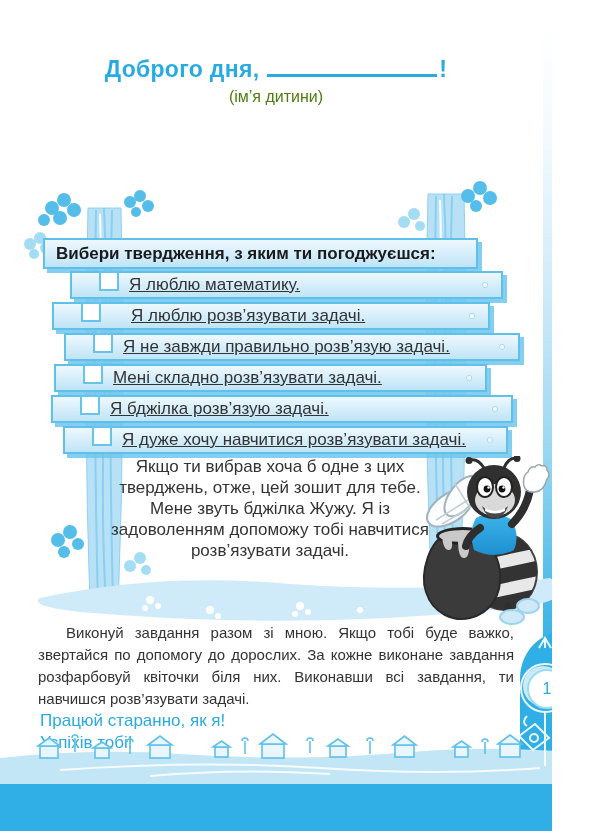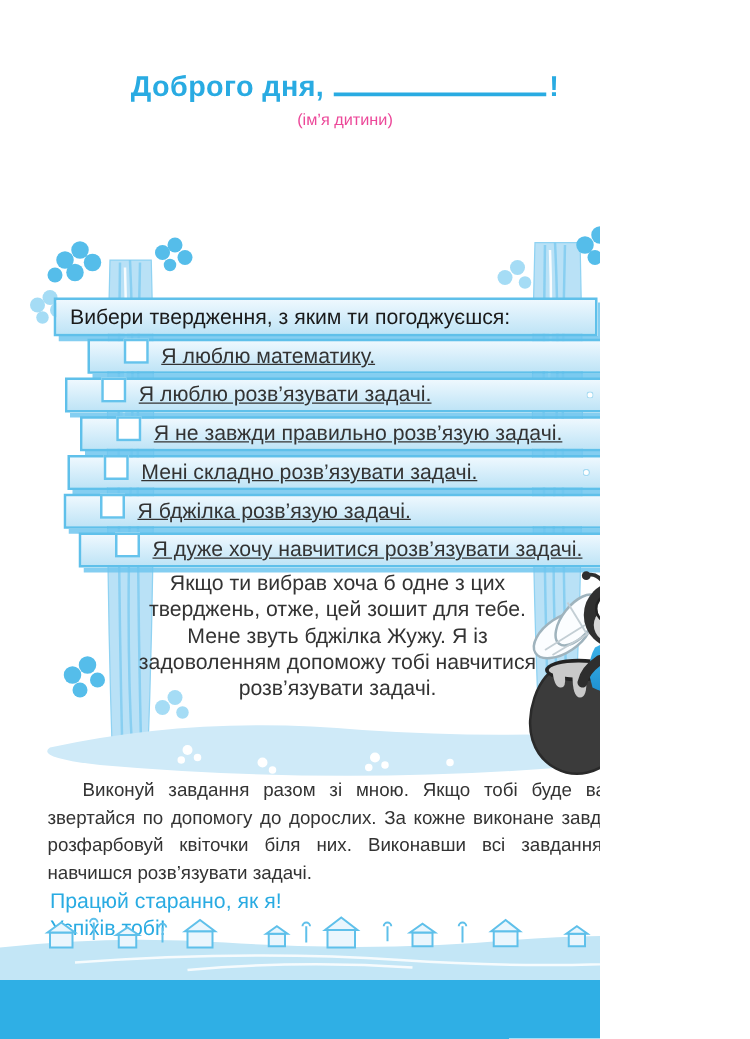--- a/index.html
+++ b/index.html
@@ -1,48 +1,48 @@
 <!DOCTYPE html>
 <html><head>
 <meta charset="utf-8">
 <style>
   html,body{margin:0;padding:0;background:#fff;}
-  .page{position:relative;width:480px;height:831px;background:#ffffff;overflow:hidden;
+  .page{position:relative;width:552px;height:831px;background:#ffffff;overflow:hidden;
         font-family:"Liberation Sans", sans-serif;color:#333;}
 
   
   .right-strip{position:absolute;left:543px;top:22px;width:54px;height:650px;
     background:linear-gradient(180deg,#ffffff 0%,#f2fafd 18%,#cfeaf8 42%,#9bd7f2 66%,#4cbae8 88%,#2fafe5 100%);}
   .right-blob{position:absolute;left:520px;top:630px;width:80px;height:180px;background:#2fafe5;border-top-left-radius:48px;}
   .bottom-band{position:absolute;left:0;top:769px;width:600px;height:62px;background:#2fafe5;}
 
   
   .decor{position:absolute;pointer-events:none;}
 
   
   .title{position:absolute;left:40px;top:56px;width:472px;text-align:center;
          font-size:23px;font-weight:bold;color:#29abe2;letter-spacing:.3px;}
   .blank-line{display:inline-block;width:170px;height:4px;border-bottom:3px solid #29abe2;
               vertical-align:baseline;margin:0 2px 0 8px;}
-  .name-hint{position:absolute;left:40px;top:88px;width:472px;text-align:center;font-size:13px;color:#ec4899;}
+  .name-hint{position:absolute;left:40px;top:88px;width:472px;text-align:center;font-size:16px;color:#4d7c0f;}
 
   .intro{position:absolute;left:40px;top:118px;width:472px;font-size:17px;line-height:22px;
          text-align:justify;text-indent:30px;color:#333;}
 
   
   .plank{position:absolute;height:24px;background:linear-gradient(180deg,#eef8fe 0%,#d4edfa 55%,#bfe4f6 100%);
          border:2px solid #5fc0ea;box-shadow:4px 4px 0 rgba(110,198,238,.85);
          display:flex;align-items:center;}
   .plank::after{content:"";position:absolute;right:13px;top:50%;margin-top:-3px;width:6px;height:6px;
          border-radius:50%;background:#fff;box-shadow:inset 0 0 0 1px #a5daf2;}
   .prompt-plank{left:43px;top:238px;width:431px;height:27px;}
   .prompt-plank::after{display:none;}
-  .prompt-text{font-size:17px;font-weight:normal;color:#1a1a1a;padding-left:11px;white-space:nowrap;}
+  .prompt-text{font-size:17px;font-weight:bold;color:#1a1a1a;padding-left:11px;white-space:nowrap;}
   .row0{left:70px;top:271px;width:429px;}
-  .row1{left:52px;top:302px;width:434px;}
+  .row1{left:52px;top:302px;width:434px;gap:20px;}
   .row2{left:64px;top:333px;width:452px;}
   .row3{left:54px;top:364px;width:429px;}
   .row4{left:51px;top:395px;width:458px;}
   .row5{left:63px;top:426px;width:441px;}
   .checkbox{position:relative;top:-4px;margin-left:27px;width:16px;height:16px;background:#fff;
             border:2px solid #66c3ec;flex:0 0 auto;}
   .opt-label{margin-left:10px;font-size:17px;color:#333;white-space:nowrap;text-decoration:underline;}
 
   
   .bee-text{position:absolute;left:98px;top:456px;width:344px;text-align:center;

